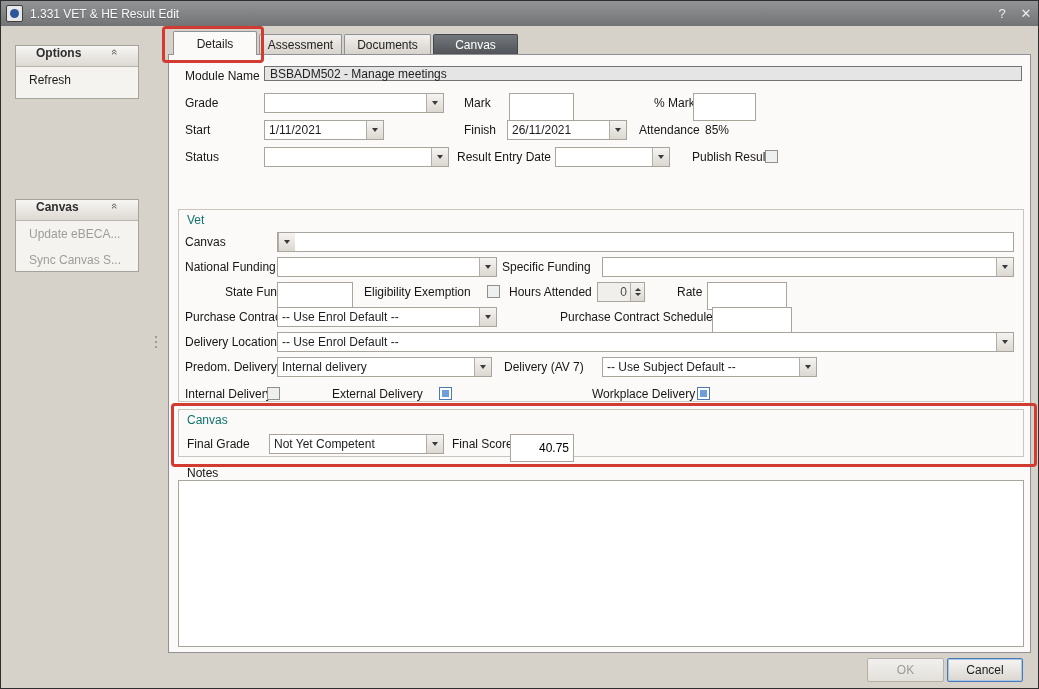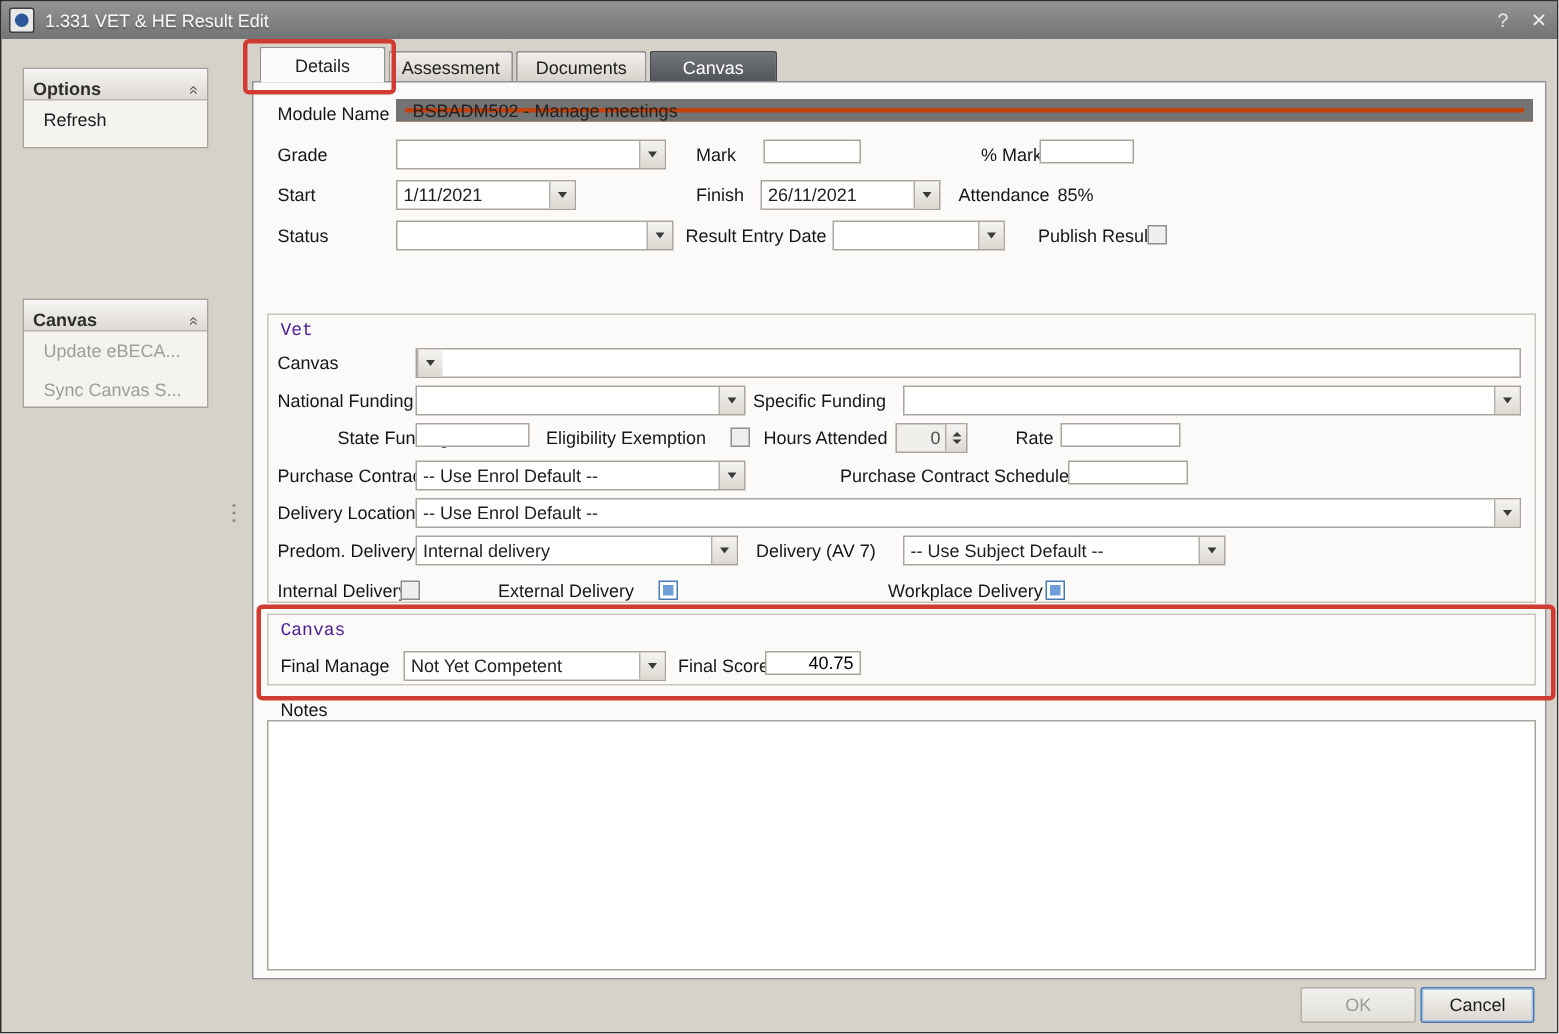--- a/index.html
+++ b/index.html
@@ -5,53 +5,53 @@
   html,body{margin:0;padding:0;}
   body{font-family:"Liberation Sans","DejaVu Sans",sans-serif;}
   .window{position:relative;width:1039px;height:689px;background:#d6d2ca;border:1px solid #2e2e2e;box-sizing:border-box;overflow:hidden;font-size:12px;color:#1e1e1e;}
   .titlebar{position:absolute;left:0;top:0;right:0;height:25px;background:linear-gradient(#929496,#717375);display:flex;align-items:center;color:#fafafa;}
   .app-icon{width:15px;height:15px;margin:0 7px 0 5px;background:#e8e8e8;border:1px solid #3e3e3e;border-radius:2px;position:relative;}
   .app-icon::after{content:"";position:absolute;inset:3px;border-radius:50%;background:#2b579a;}
   .title-text{flex:1;font-size:12px;text-shadow:0 1px 1px rgba(0,0,0,.25);}
   .title-btn{width:24px;height:19px;display:flex;align-items:center;justify-content:center;color:#ececec;font-size:13px;cursor:default;}
   
   .nav-group{position:absolute;left:14px;width:124px;background:#f4f3f0;border:1px solid #a7a39b;box-sizing:border-box;}
-  .nav-header{height:20px;background:linear-gradient(#f7f6f4,#ddd9d3);border-bottom:1px solid #b9b5ad;display:flex;align-items:flex-end;padding:0 6px;font-weight:bold;color:#2e2e2e;}
+  .nav-header{height:20px;background:linear-gradient(#f7f6f4,#ddd9d3);border-bottom:1px solid #b9b5ad;display:flex;align-items:flex-start;padding:0 20px;font-weight:bold;color:#2e2e2e;}
   .nav-header .htxt{flex:1;}
   .chev{display:inline-block;transform:rotate(90deg);font-size:11px;color:#555;font-weight:normal;}
   .nav-item{height:26px;display:flex;align-items:center;padding-left:13px;color:#1c1c1c;cursor:default;}
   .nav-item.disabled{color:#9f9d99;}
   .word-icon{width:15px;height:15px;border:1px solid #9aa7c0;background:#fff;color:#2b579a;font-weight:bold;font-size:10px;display:flex;align-items:center;justify-content:center;margin-right:6px;font-style:normal;}
   .splitter{position:absolute;left:152px;top:30px;width:6px;bottom:6px;}
   .splitter-dots{position:absolute;left:2px;top:305px;display:flex;flex-direction:column;gap:3px;}
   .splitter-dots i{width:2px;height:2px;background:#8a8781;border-radius:50%;}
   
   .tab{position:absolute;top:33px;height:21px;box-sizing:border-box;display:flex;align-items:center;justify-content:center;background:linear-gradient(#f2f0ed,#d5d1ca);border:1px solid #8f9197;border-bottom:none;border-radius:2px 2px 0 0;font-size:12px;color:#222;cursor:default;}
   .tab.active{top:30px;height:24px;background:#fbfaf8;z-index:3;}
   .tab.dark{background:linear-gradient(#73777b,#4f5357);color:#fff;border-color:#45494d;}
   .panel{position:absolute;left:167px;top:53px;width:863px;height:599px;background:#fbfaf8;border:1px solid #8f9197;box-sizing:border-box;z-index:1;}
   .lbl{position:absolute;height:20px;line-height:20px;white-space:nowrap;color:#161616;}
-  .tb{position:absolute;height:16px;box-sizing:border-box;border:1px solid #a9a59d;background:#fff;font-family:inherit;font-size:12px;padding:0 4px;outline:none;}
+  .tb{position:absolute;height:28px;box-sizing:border-box;border:1px solid #a9a59d;background:#fff;font-family:inherit;font-size:12px;padding:0 4px;outline:none;}
   .tb.right{text-align:right;}
-  .module-field{position:absolute;height:15px;box-sizing:border-box;background:#c2410c;border:6px solid #737373;display:flex;align-items:center;padding:0 5px;color:#222;}
+  .module-field{position:absolute;height:15px;box-sizing:border-box;background:#e5e5e5;border:1px solid #737373;display:flex;align-items:center;padding:0 5px;color:#222;}
   .combo{position:absolute;height:20px;box-sizing:border-box;border:1px solid #a9a59d;background:#fff;display:flex;align-items:stretch;overflow:hidden;cursor:default;}
   .combo-text{flex:1;display:flex;align-items:center;padding:0 4px;white-space:nowrap;overflow:hidden;}
   .combo-btn{width:16px;background:linear-gradient(#f5f4f2,#dcd8d1);border-left:1px solid #b3afa7;display:flex;align-items:center;justify-content:center;}
   .arr-dn{width:0;height:0;border-left:3px solid transparent;border-right:3px solid transparent;border-top:4px solid #3a3a3a;}
   .sarr-up{width:0;height:0;border-left:3px solid transparent;border-right:3px solid transparent;border-bottom:3px solid #3a3a3a;}
   .sarr-dn{width:0;height:0;border-left:3px solid transparent;border-right:3px solid transparent;border-top:3px solid #3a3a3a;}
   .cb{position:absolute;width:13px;height:13px;box-sizing:border-box;border:1px solid #8f8f8f;background:#fdfdfd;}
   .cb.soft{background:#eef0f0;}
   .cb.filled{border-color:#4a7ab5;background:#fff;}
   .cb.filled::after{content:"";position:absolute;top:2px;left:2px;right:2px;bottom:2px;background:#6f9fd8;}
   .spinner{position:absolute;height:20px;box-sizing:border-box;border:1px solid #a9a59d;background:#f0efec;display:flex;align-items:stretch;}
   .spin-val{flex:1;display:flex;align-items:center;justify-content:flex-end;padding:0 3px;color:#4c4c4c;}
   .spin-btns{width:13px;border-left:1px solid #b3afa7;display:flex;flex-direction:column;align-items:center;justify-content:center;gap:2px;background:linear-gradient(#f5f4f2,#dcd8d1);}
   .groupbox{position:absolute;box-sizing:border-box;border:1px solid #c9c6bf;background:#fbfaf8;}
-  .group-title{position:absolute;left:8px;top:3px;color:#4c1d95;font-family:Liberation Mono, monospace;}
+  .group-title{position:absolute;left:8px;top:3px;color:#0f766e;}
   .notes-area{position:absolute;box-sizing:border-box;border:1px solid #a9a59d;background:#fff;resize:none;font-family:inherit;font-size:12px;outline:none;}
   .btn{position:absolute;box-sizing:border-box;height:24px;display:flex;align-items:center;justify-content:center;border:1px solid #8f9197;border-radius:2px;background:linear-gradient(#f6f5f2,#dbd7d0);font-size:12px;color:#1c1c1c;cursor:default;}
   .btn.disabled{color:#9c9a96;border-color:#b4b1ab;background:linear-gradient(#f1f0ee,#e3e0da);}
   .btn.focused{border-color:#4a7ab5;box-shadow:inset 0 0 0 1px #a9c5e6;}
   .annotation{position:absolute;border:3px solid #d13b31;border-radius:4px;z-index:20;pointer-events:none;}
 </style>
 </head>
 <body>
 
 <div class="window">
@@ -238,21 +238,21 @@
     <span class="lbl" style="left:16px;top:329px;">Internal Delivery</span>
     <span class="cb soft" style="left:98px;top:332px;"></span>
     <span class="lbl" style="left:163px;top:329px;">External Delivery</span>
     <span class="cb filled" style="left:270px;top:332px;"></span>
     <span class="lbl" style="left:423px;top:329px;">Workplace Delivery</span>
     <span class="cb filled" style="left:528px;top:332px;"></span>
 
     <div class="groupbox" style="left:9px;top:354px;width:846px;height:48px;">
       <span class="group-title">Canvas</span>
     </div>
-    <span class="lbl" style="left:18px;top:379px;">Final Manage</span>
+    <span class="lbl" style="left:18px;top:379px;">Final Grade</span>
     <div class="combo" style="left:100px;top:379px;width:175px;">
       <span class="combo-text">Not Yet Competent</span>
       <span class="combo-btn">
           <i class="arr-dn"></i>
         </span>
     </div>
     <span class="lbl" style="left:283px;top:379px;">Final Score</span>
     <input class="tb right" style="left: 341px; top: 379px; width: 64px;" value="40.75">
 
     <span class="lbl" style="left:18px;top:408px;">Notes</span>

